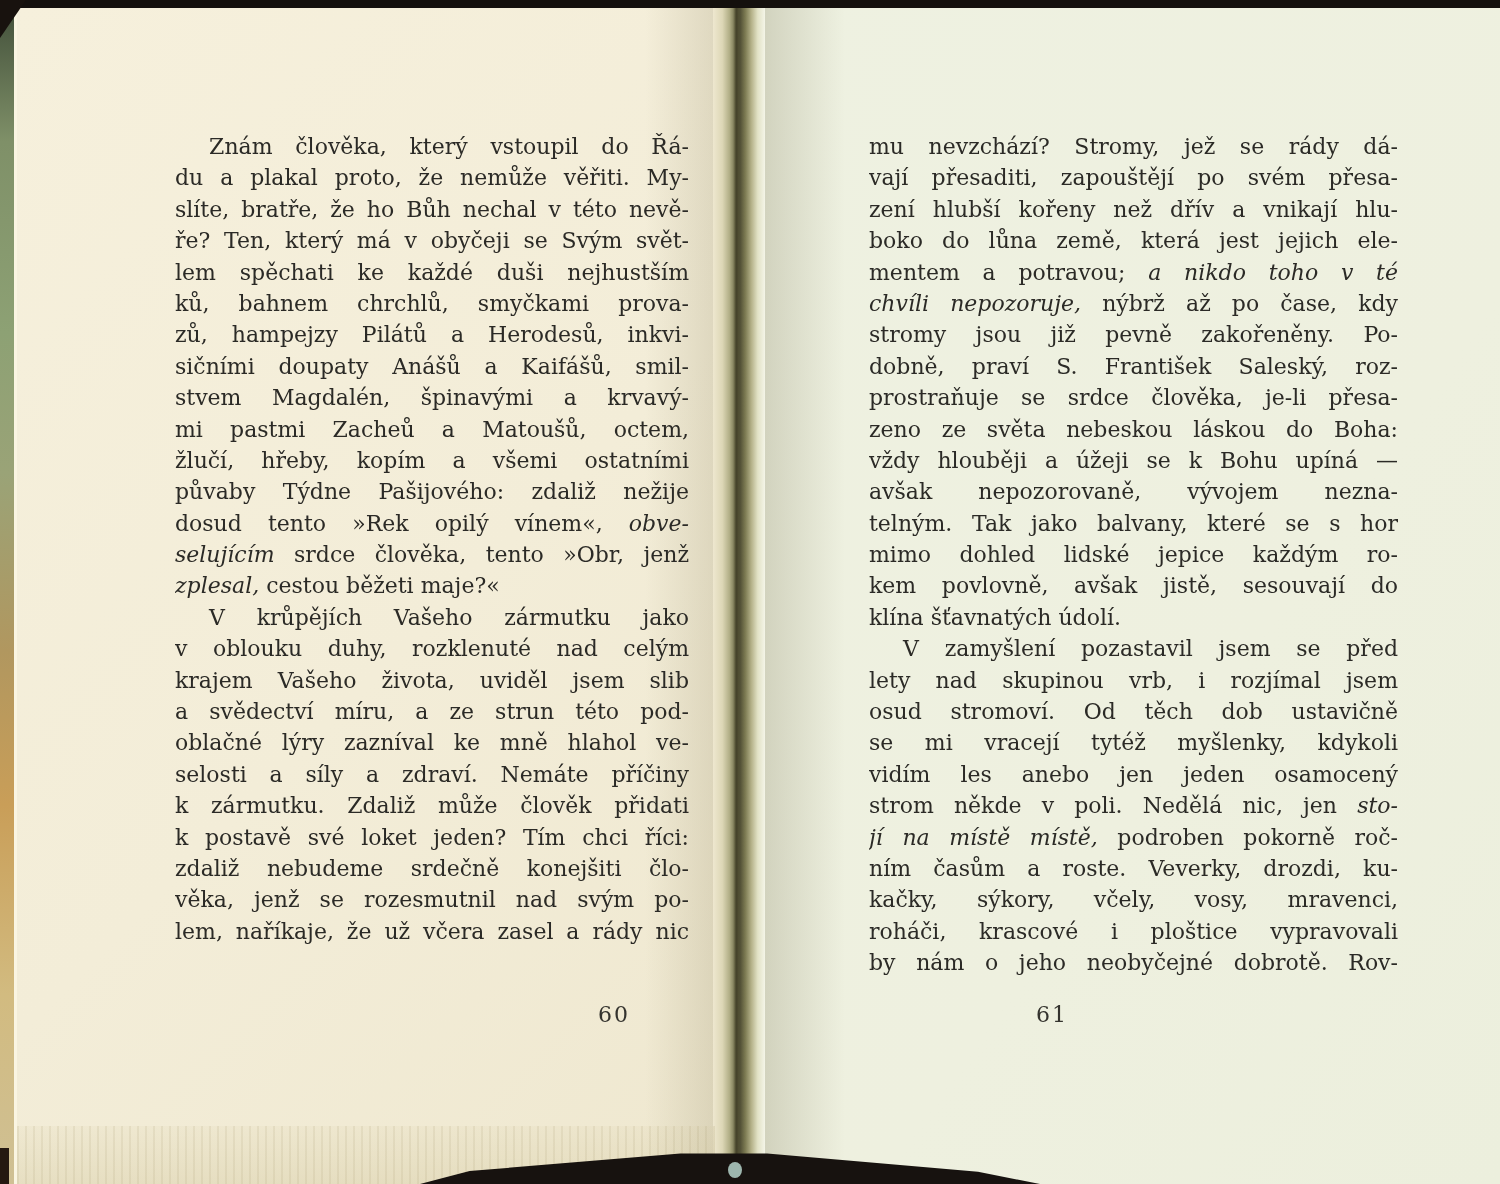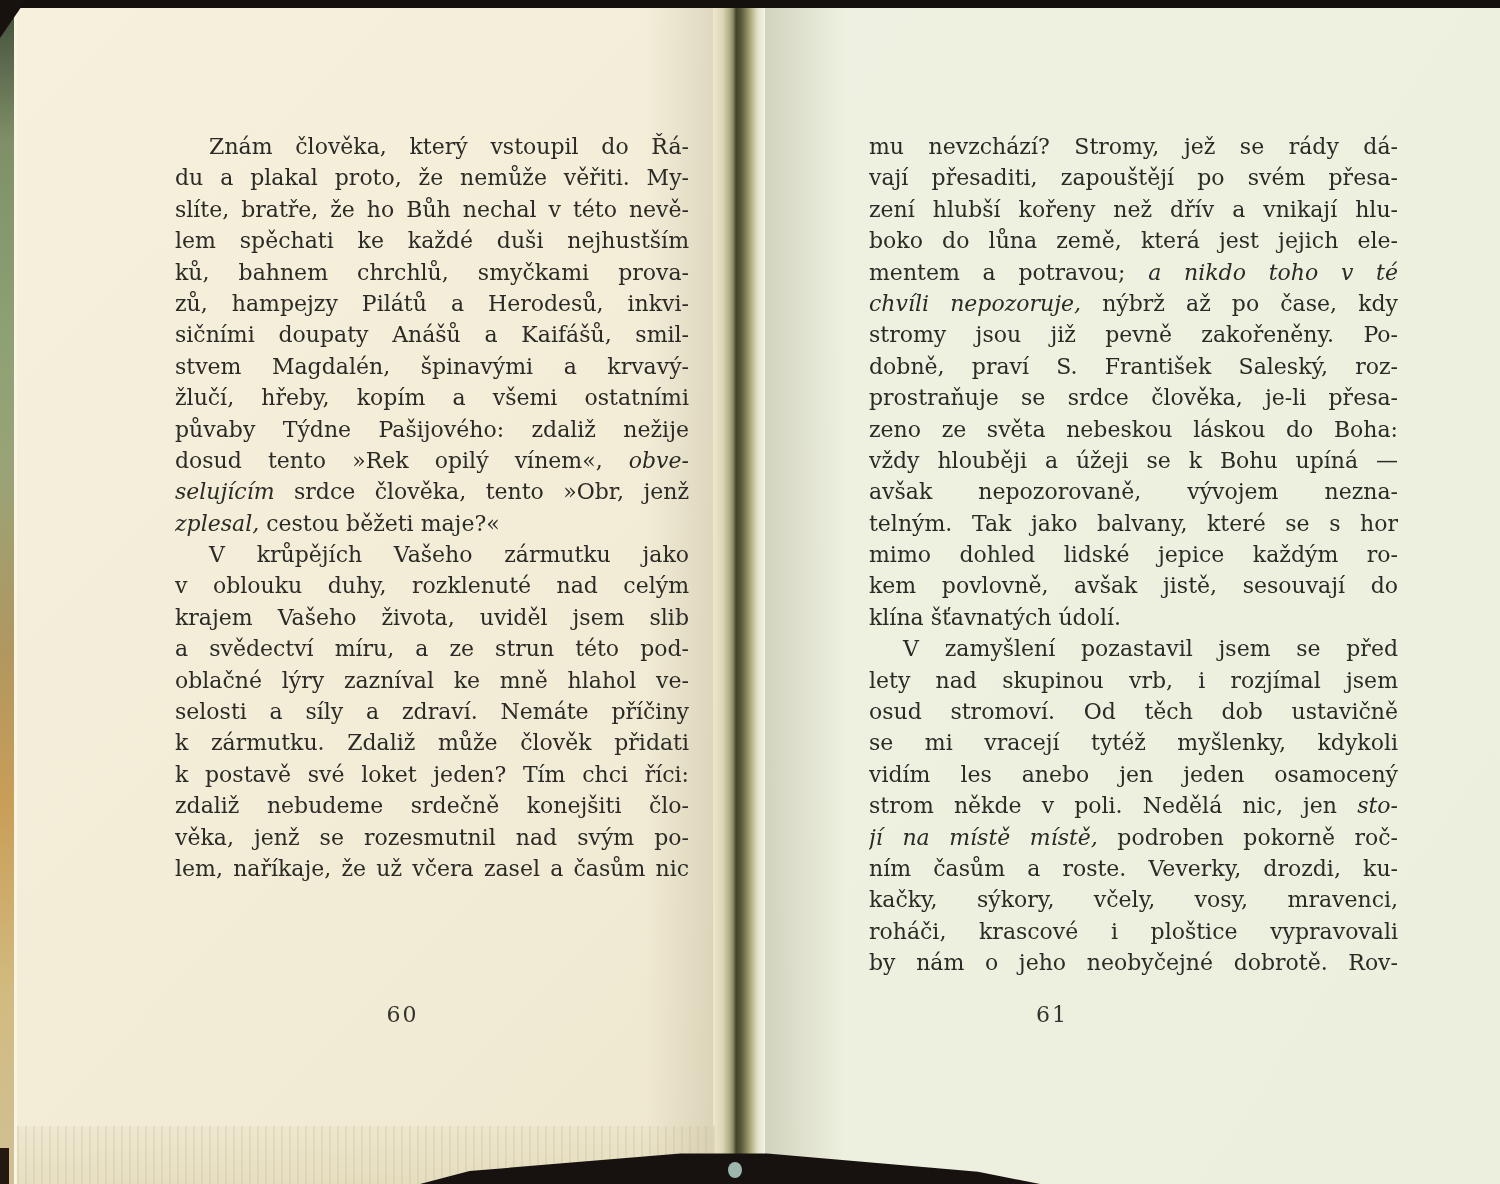--- a/index.html
+++ b/index.html
@@ -65,21 +65,21 @@
   #left-text{left:175px;width:514px;height:852px;}
   #right-text{left:845px;width:529px;height:852px;margin-left:24px;}
   .line{text-align:justify;text-align-last:justify;height:31.4px;}
   .line.short{text-align-last:left;}
   .line.indent{text-indent:1.55em;}
   .it{font-style:italic;}
   .page-number{
     position:absolute;top:1002px;text-align:center;
     color:#34332e;font-size:22px;letter-spacing:2px;
   }
-  #left-page-number{left:175px;width:455px;}
+  #left-page-number{left:175px;width:455px;text-align:right;}
   #right-page-number{left:817px;width:470px;}
 </style>
 </head>
 <body>
 
 <div id="photo">
 
   <div id="left-book-edge"></div>
   <div id="left-edge-highlight"></div>
 
@@ -91,41 +91,43 @@
   <div id="top-edge"></div>
   <div id="top-left-corner"></div>
   <div id="bottom-shadow"></div>
   <div id="bottom-left-notch"></div>
   <div id="gutter-bottom-speck"></div>
 
   <div id="left-text" class="page-text">
       <div class="line indent"><span>Znám člověka, který vstoupil do Řá-</span></div>
       <div class="line"><span>du a plakal proto, že nemůže věřiti. My-</span></div>
       <div class="line"><span>slíte, bratře, že ho Bůh nechal v této nevě-</span></div>
+      <div class="line"><span>ře? Ten, který má v obyčeji se Svým svět-</span></div>
       <div class="line"><span>lem spěchati ke každé duši nejhustším</span></div>
       <div class="line"><span>ků, bahnem chrchlů, smyčkami prova-</span></div>
       <div class="line"><span>zů, hampejzy Pilátů a Herodesů, inkvi-</span></div>
       <div class="line"><span>sičními doupaty Anášů a Kaifášů, smil-</span></div>
       <div class="line"><span>stvem Magdalén, špinavými a krvavý-</span></div>
+      <div class="line"><span>mi pastmi Zacheů a Matoušů, octem,</span></div>
       <div class="line"><span>žlučí, hřeby, kopím a všemi ostatními</span></div>
       <div class="line"><span>půvaby Týdne Pašijového: zdaliž nežije</span></div>
       <div class="line"><span>dosud tento »Rek opilý vínem«, </span><span class="it">obve-</span></div>
       <div class="line"><span class="it">selujícím</span><span> srdce člověka, tento »Obr, jenž</span></div>
       <div class="line short"><span class="it">zplesal,</span><span> cestou běžeti maje?«</span></div>
       <div class="line indent"><span>V krůpějích Vašeho zármutku jako</span></div>
       <div class="line"><span>v oblouku duhy, rozklenuté nad celým</span></div>
       <div class="line"><span>krajem Vašeho života, uviděl jsem slib</span></div>
       <div class="line"><span>a svědectví míru, a ze strun této pod-</span></div>
       <div class="line"><span>oblačné lýry zazníval ke mně hlahol ve-</span></div>
       <div class="line"><span>selosti a síly a zdraví. Nemáte příčiny</span></div>
       <div class="line"><span>k zármutku. Zdaliž může člověk přidati</span></div>
       <div class="line"><span>k postavě své loket jeden? Tím chci říci:</span></div>
       <div class="line"><span>zdaliž nebudeme srdečně konejšiti člo-</span></div>
       <div class="line"><span>věka, jenž se rozesmutnil nad svým po-</span></div>
-      <div class="line"><span>lem, naříkaje, že už včera zasel a časům nic</span></div>
+      <div class="line"><span>lem, naříkaje, že už včera zasel a rády nic</span></div>
     </div>
   <div id="right-text" class="page-text">
       <div class="line"><span>mu nevzchází? Stromy, jež se rády dá-</span></div>
       <div class="line"><span>vají přesaditi, zapouštějí po svém přesa-</span></div>
       <div class="line"><span>zení hlubší kořeny než dřív a vnikají hlu-</span></div>
       <div class="line"><span>boko do lůna země, která jest jejich ele-</span></div>
       <div class="line"><span>mentem a potravou; </span><span class="it">a nikdo toho v té</span></div>
       <div class="line"><span class="it">chvíli nepozoruje,</span><span> nýbrž až po čase, kdy</span></div>
       <div class="line"><span>stromy jsou již pevně zakořeněny. Po-</span></div>
       <div class="line"><span>dobně, praví S. František Saleský, roz-</span></div>

